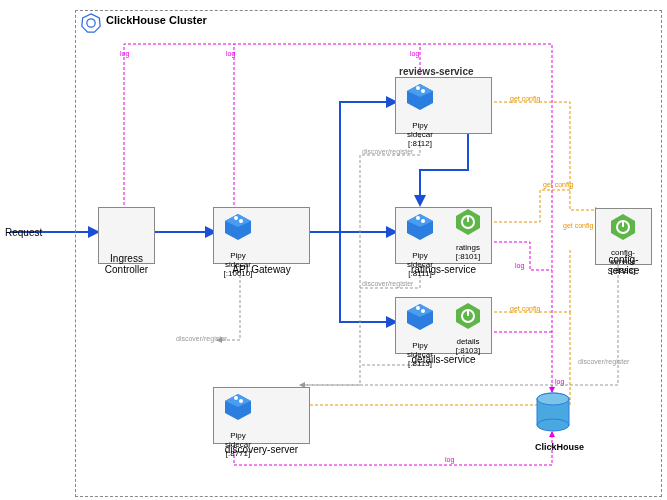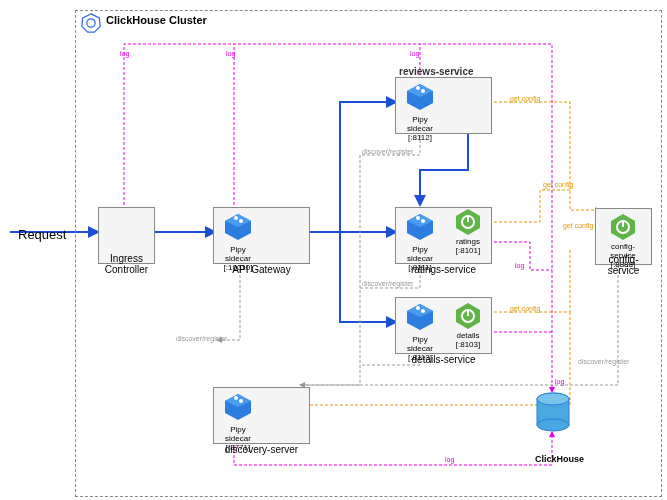--- a/index.html
+++ b/index.html
@@ -4,25 +4,25 @@
 <style>
 body{margin:0;font-family:Arial,sans-serif;font-size:9px;background:#fff;width:667px;height:500px;position:relative}
 .cluster{position:absolute;left:75px;top:10px;width:585px;height:485px;border:1px dashed #888}
 .cluster-title{position:absolute;left:30px;top:3px;font-size:11px;font-weight:bold}
 .k8s-icon{position:absolute;left:5px;top:2px;width:20px;height:20px}
 .svc-box{position:absolute;border:1px solid #888;background:#f5f5f5}
 .svc-title{position:absolute;top:-12px;left:3px;font-weight:bold;font-size:10px;color:#333}
 .svc-label{position:absolute;bottom:-12px;left:0;right:0;text-align:center;font-weight:normal;font-size:10px}
 .node{position:absolute;width:36px;text-align:center}
 .node .cube{width:30px;height:30px;margin:0 auto}
-.node .txt{font-size:8px;line-height:1.1;margin-top:2px}
+.node .txt{font-size:8px;line-height:1.1;margin-top:8px}
 .hex-wrap{width:28px;height:28px;margin:0 auto}
 .hex{width:28px;height:28px}
 .cyl{position:absolute;width:36px;height:42px}
-.request{position:absolute;left:18px;top:227px;font-size:13px}
+.request{position:absolute;left:5px;top:227px;font-size:10px}
 svg.wires{position:absolute;left:0;top:0;width:667px;height:500px;pointer-events:none}
 .lbl{position:absolute;font-size:7px;color:#999}
 .lbl.m{color:#e600e6}
 .lbl.o{color:#e69500}
 </style>
 </head>
 <body>
 
 <svg class="wires">
   <defs>
@@ -181,21 +181,21 @@
   <span class="svc-label">discovery-server</span>
 </div>
 
 <div class="cyl" style="left:535px;top:392px">
   <svg viewBox="0 0 36 42" width="36" height="42">
     <ellipse cx="18" cy="7" rx="16" ry="6" fill="#4aa8e0" stroke="#2b7de0"></ellipse>
     <rect x="2" y="7" width="32" height="26" fill="#4aa8e0" stroke="#2b7de0"></rect>
     <ellipse cx="18" cy="33" rx="16" ry="6" fill="#4aa8e0" stroke="#2b7de0"></ellipse>
     <ellipse cx="18" cy="7" rx="16" ry="6" fill="#7ac4ea" stroke="#2b7de0"></ellipse>
   </svg>
-  <div style="text-align:center;font-weight:bold;font-size:9px;margin-top:18px">ClickHouse</div>
+  <div style="text-align:center;font-weight:bold;font-size:9px;margin-top:6px">ClickHouse</div>
 </div>
 
 <span class="lbl m" style="left:120px;top:50px">log</span>
 <span class="lbl m" style="left:226px;top:50px">log</span>
 <span class="lbl m" style="left:410px;top:50px">log</span>
 <span class="lbl m" style="left:515px;top:262px">log</span>
 <span class="lbl m" style="left:555px;top:378px">log</span>
 <span class="lbl m" style="left:445px;top:456px">log</span>
 <span class="lbl" style="left:176px;top:335px">discover/register</span>
 <span class="lbl" style="left:362px;top:148px">discover/register</span>

